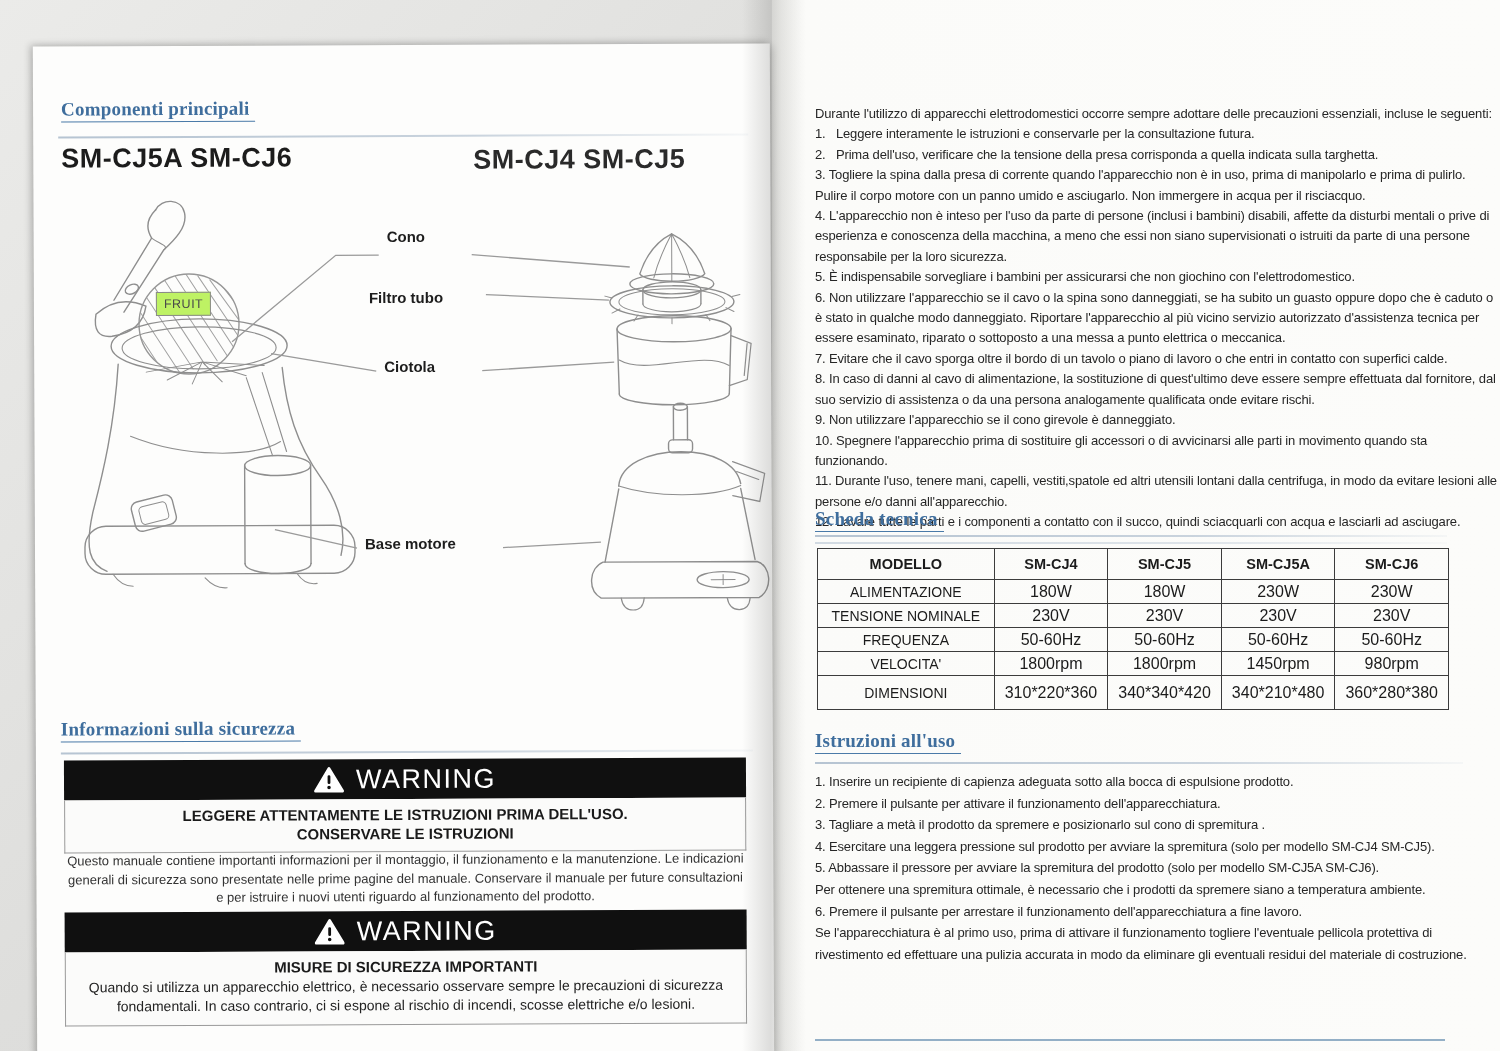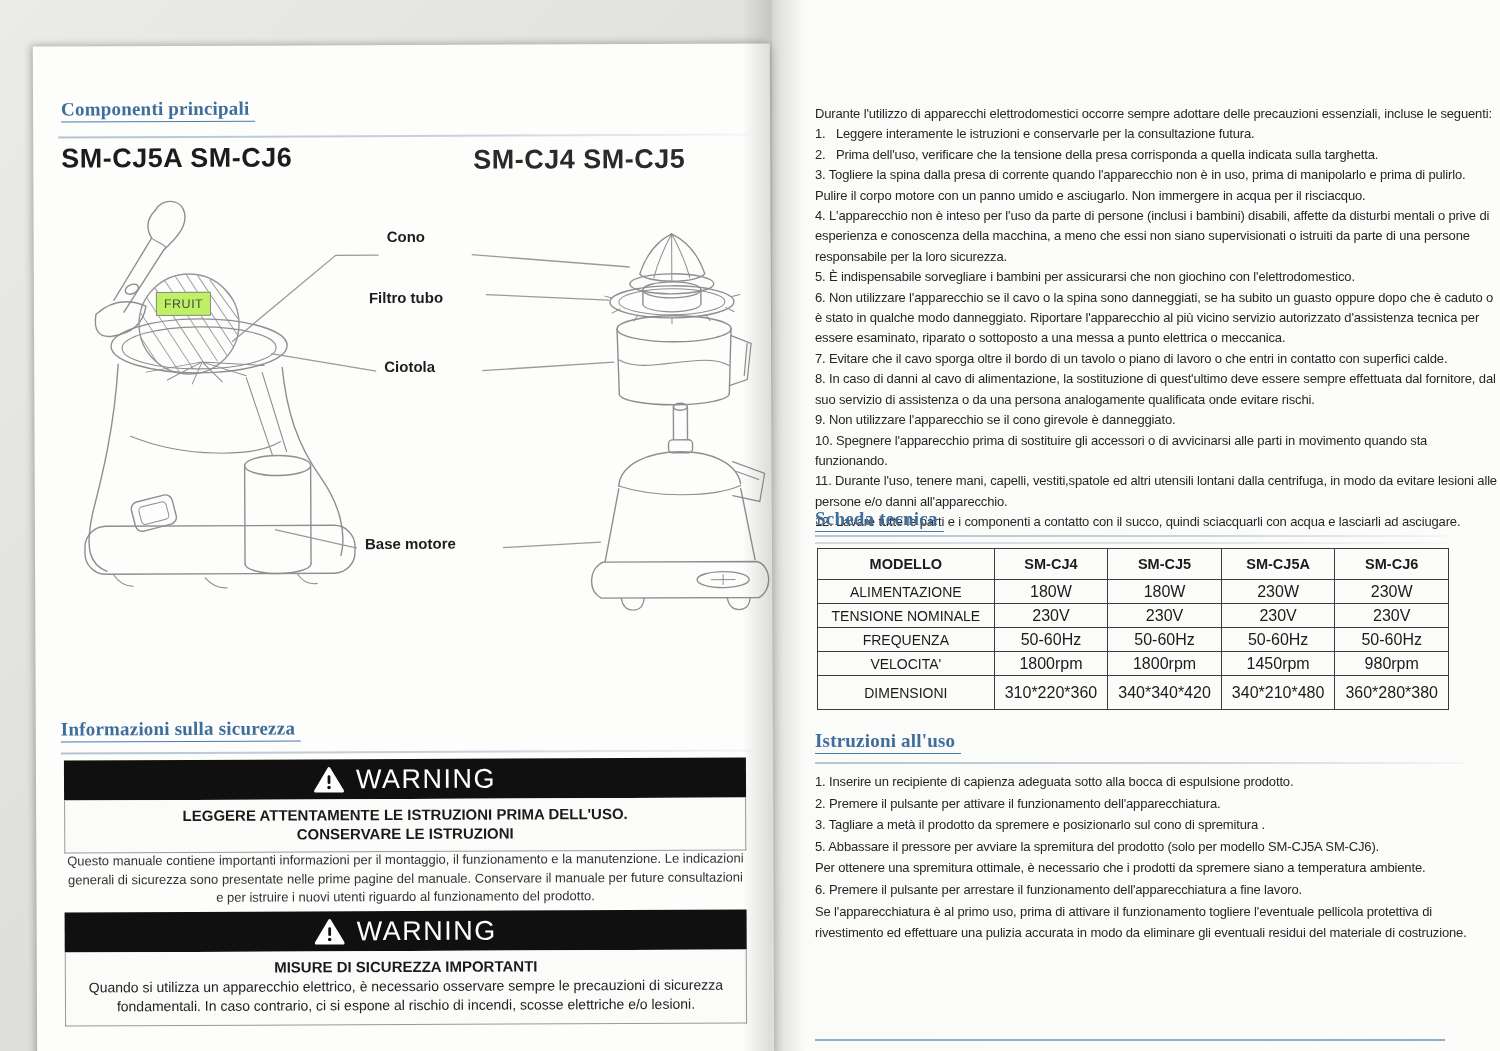--- a/index.html
+++ b/index.html
@@ -134,20 +134,21 @@
 
     <div class="blue-head" style="left:43px;top:730px;">
       <span>Istruzioni all'uso</span>
     </div>
     <div class="faint-rule" style="left:43px;top:762px;width:648px;"></div>
 
     <div class="rp-block" style="top:771px;">
       <p class="rp-line" style="line-height:21.6px;">1. Inserire un recipiente di capienza adeguata sotto alla bocca di espulsione prodotto.</p>
       <p class="rp-line" style="line-height:21.6px;">2. Premere il pulsante per attivare il funzionamento dell'apparecchiatura.</p>
       <p class="rp-line" style="line-height:21.6px;">3. Tagliare a metà il prodotto da spremere e posizionarlo sul cono di spremitura .</p>
+      <p class="rp-line" style="line-height:21.6px;">4. Esercitare una leggera pressione sul prodotto per avviare la spremitura (solo per modello SM-CJ4 SM-CJ5).</p>
       <p class="rp-line" style="line-height:21.6px;">5. Abbassare il pressore per avviare la spremitura del prodotto (solo per modello SM-CJ5A SM-CJ6).</p>
       <p class="rp-line" style="line-height:21.6px;">Per ottenere una spremitura ottimale, è necessario che i prodotti da spremere siano a temperatura ambiente.</p>
       <p class="rp-line" style="line-height:21.6px;">6. Premere il pulsante per arrestare il funzionamento dell'apparecchiatura a fine lavoro.</p>
       <p class="rp-line" style="line-height:21.6px;">Se l'apparecchiatura è al primo uso, prima di attivare il funzionamento togliere l'eventuale pellicola protettiva di rivestimento ed effettuare una pulizia accurata in modo da eliminare gli eventuali residui del materiale di costruzione.</p>
     </div>
 
     <div class="blue-rule" style="left:43px;top:1039px;width:630px;"></div>
   </div>
 
   <div class="page left-page">

